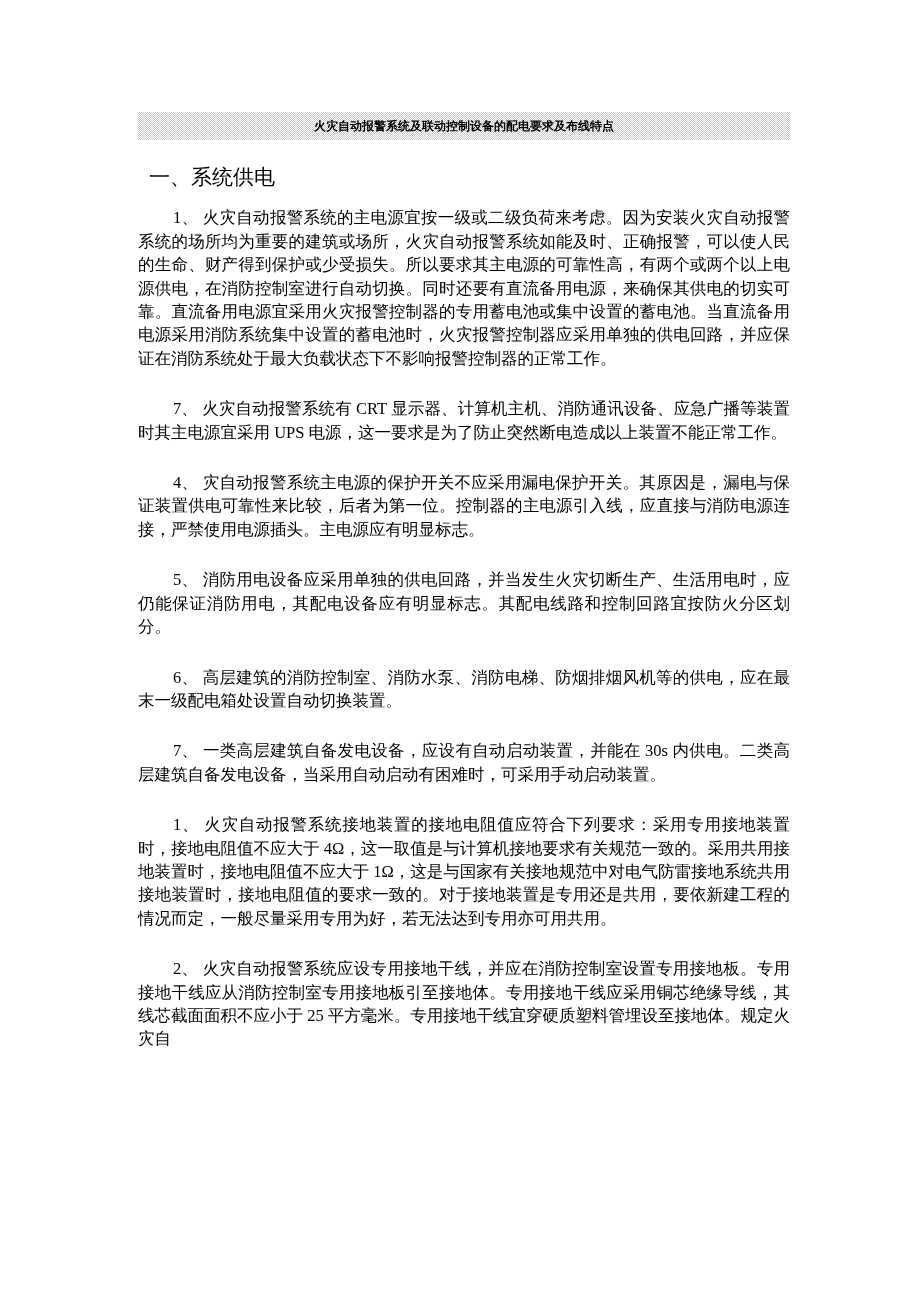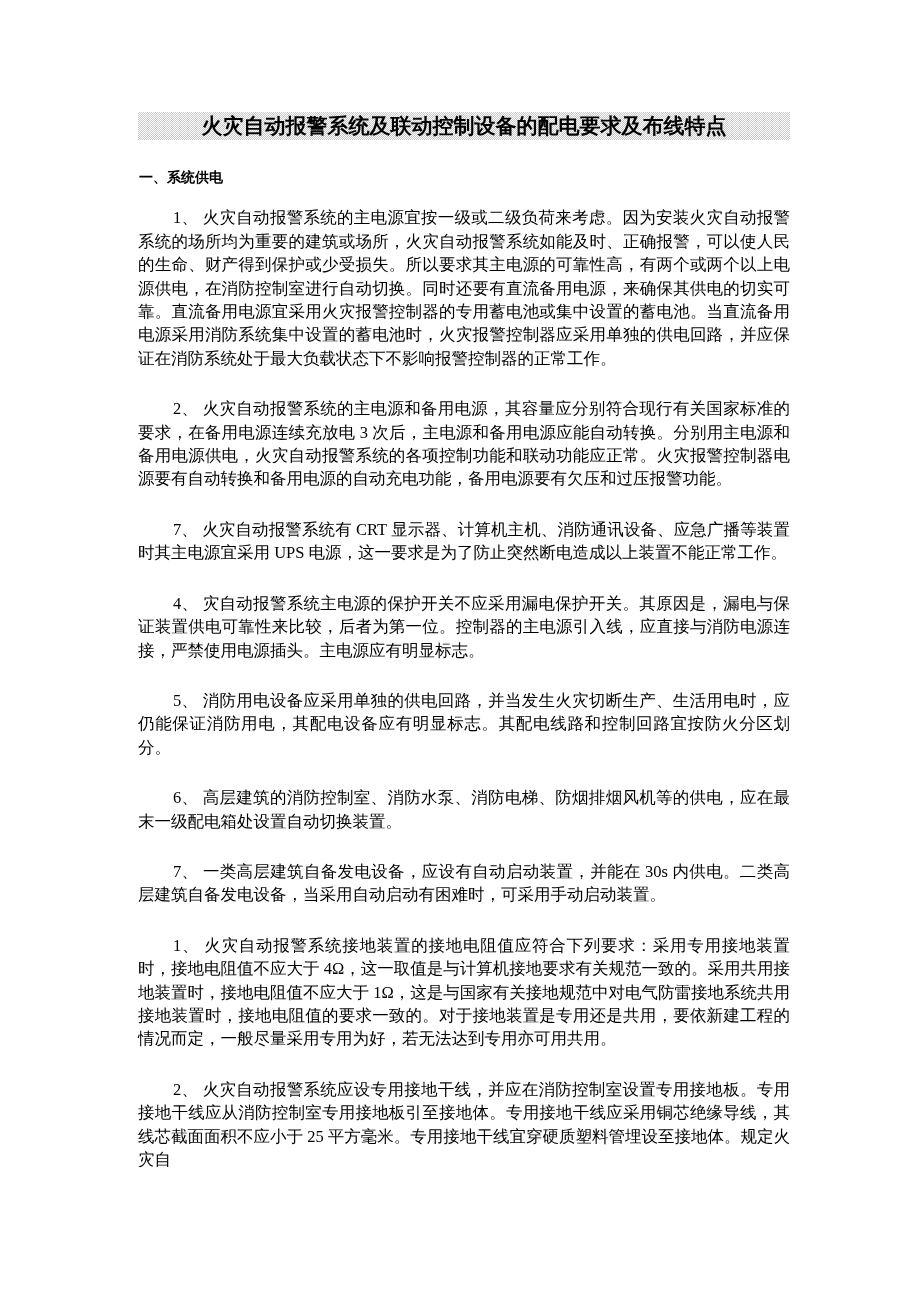--- a/index.html
+++ b/index.html
@@ -20,57 +20,56 @@
     position: absolute;
     left: 138px;
     top: 112px;
     width: 652px;
   }
   .doc-title {
     width: 100%;
     height: 28px;
     line-height: 28px;
     text-align: center;
-    font-size: 21px;
+    font-size: 12px;
     font-weight: bold;
     
     background-color: #ffffff;
     background-image:
       linear-gradient(45deg, #c9c9c9 25%, transparent 25%, transparent 75%, #c9c9c9 75%),
       linear-gradient(45deg, #c9c9c9 25%, transparent 25%, transparent 75%, #c9c9c9 75%);
     background-position: 0 0, 1px 1px;
     background-size: 2px 2px;
     margin-bottom: 26px;
   }
   .section-heading {
-    font-size: 14px;
+    font-size: 21px;
     line-height: 23.4px;
-    font-weight: bold;
-    margin: 0 0 17px 1px;
+    font-weight: normal;
+    margin: 0 0 17px 11px;
   }
   .para {
     font-size: 16.5px;
     line-height: 23.4px;
     text-align: justify;
     text-indent: 35px;
     margin: 0 0 27px 0;
   }
 </style>
 </head>
 <body>
 
 <div class="page">
   <div class="content">
 
     <div class="doc-title">火灾自动报警系统及联动控制设备的配电要求及布线特点</div>
 
     <div>
       <div class="section-heading">一、系统供电</div>
       <p class="para">1、 火灾自动报警系统的主电源宜按一级或二级负荷来考虑。因为安装火灾自动报警系统的场所均为重要的建筑或场所，火灾自动报警系统如能及时、正确报警，可以使人民的生命、财产得到保护或少受损失。所以要求其主电源的可靠性高，有两个或两个以上电源供电，在消防控制室进行自动切换。同时还要有直流备用电源，来确保其供电的切实可靠。直流备用电源宜采用火灾报警控制器的专用蓄电池或集中设置的蓄电池。当直流备用电源采用消防系统集中设置的蓄电池时，火灾报警控制器应采用单独的供电回路，并应保证在消防系统处于最大负载状态下不影响报警控制器的正常工作。</p>
-      <p class="para">2、 火灾自动报警系统的主电源和备用电源，其容量应分别符合现行有关国家标准的要求，在备用电源连续充放电 3 次后，主电源和备用电源应能自动转换。分别用主电源和备用电源供电，火灾自动报警系统的各项控制功能和联动功能应正常。火灾报警控制器电源要有自动转换和备用电源的自动充电功能，备用电源要有欠压和过压报警功能。</p>
       <p class="para">7、 火灾自动报警系统有 CRT 显示器、计算机主机、消防通讯设备、应急广播等装置时其主电源宜采用 UPS 电源，这一要求是为了防止突然断电造成以上装置不能正常工作。</p>
       <p class="para">4、 灾自动报警系统主电源的保护开关不应采用漏电保护开关。其原因是，漏电与保证装置供电可靠性来比较，后者为第一位。控制器的主电源引入线，应直接与消防电源连接，严禁使用电源插头。主电源应有明显标志。</p>
       <p class="para">5、 消防用电设备应采用单独的供电回路，并当发生火灾切断生产、生活用电时，应仍能保证消防用电，其配电设备应有明显标志。其配电线路和控制回路宜按防火分区划分。</p>
       <p class="para">6、 高层建筑的消防控制室、消防水泵、消防电梯、防烟排烟风机等的供电，应在最末一级配电箱处设置自动切换装置。</p>
       <p class="para">7、 一类高层建筑自备发电设备，应设有自动启动装置，并能在 30s 内供电。二类高层建筑自备发电设备，当采用自动启动有困难时，可采用手动启动装置。</p>
     </div>
 
     <div>
       <p class="para">1、 火灾自动报警系统接地装置的接地电阻值应符合下列要求：采用专用接地装置时，接地电阻值不应大于 4Ω，这一取值是与计算机接地要求有关规范一致的。采用共用接地装置时，接地电阻值不应大于 1Ω，这是与国家有关接地规范中对电气防雷接地系统共用接地装置时，接地电阻值的要求一致的。对于接地装置是专用还是共用，要依新建工程的情况而定，一般尽量采用专用为好，若无法达到专用亦可用共用。</p>
       <p class="para">2、 火灾自动报警系统应设专用接地干线，并应在消防控制室设置专用接地板。专用接地干线应从消防控制室专用接地板引至接地体。专用接地干线应采用铜芯绝缘导线，其线芯截面面积不应小于 25 平方毫米。专用接地干线宜穿硬质塑料管埋设至接地体。规定火灾自</p>

